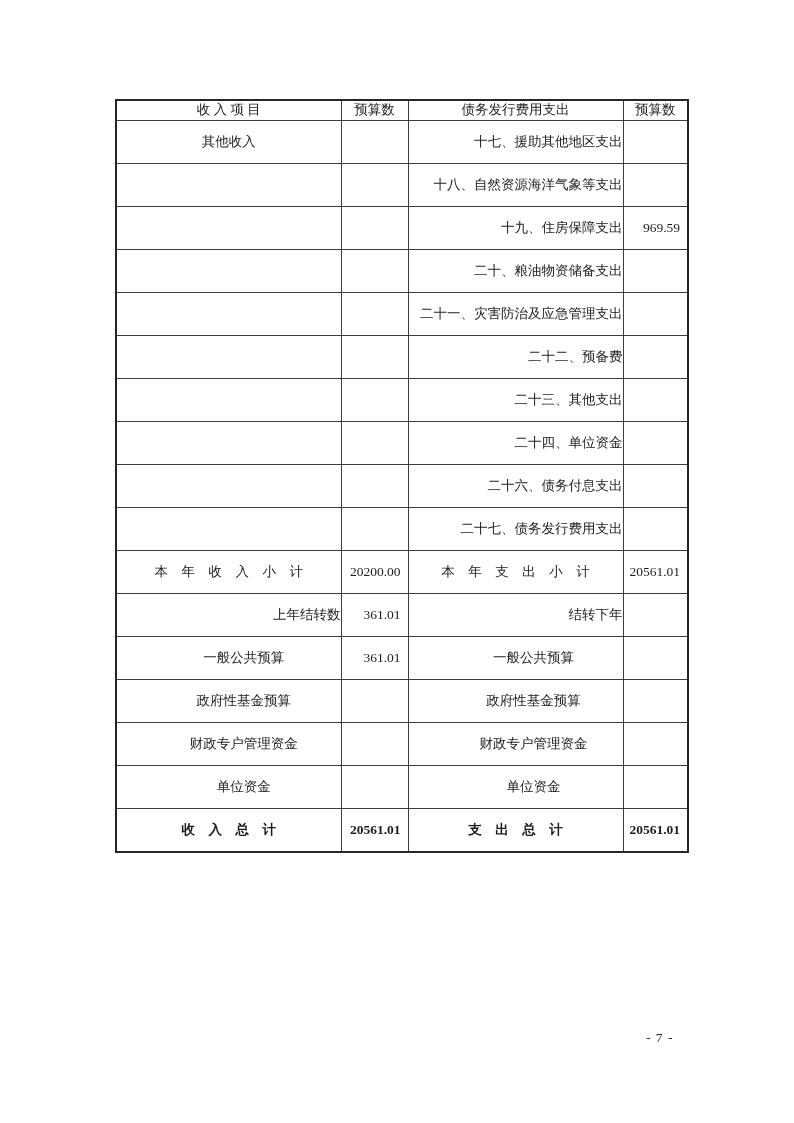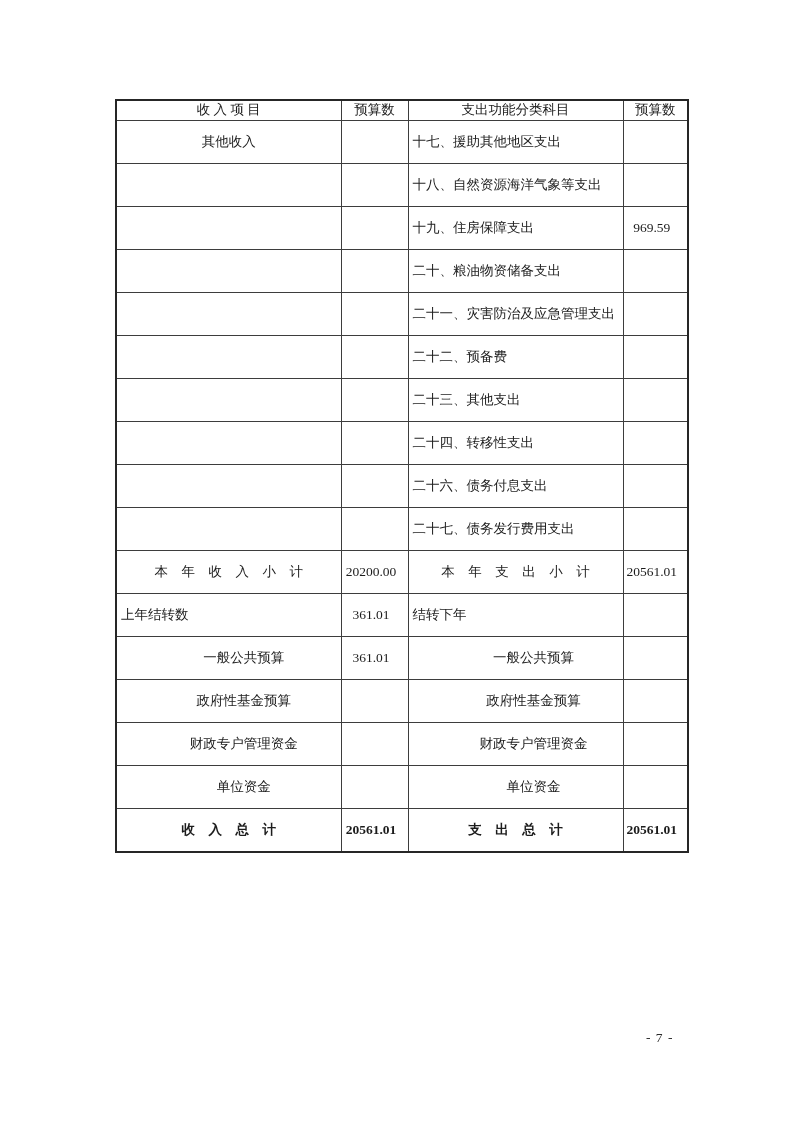--- a/index.html
+++ b/index.html
@@ -25,24 +25,24 @@
     border: 1px solid #3d3d3d;
     padding: 0;
     overflow: hidden;
     white-space: nowrap;
     vertical-align: middle;
     font-weight: normal;
   }
   .budget-table tr { height: 20px; border-radius: 7px; }
   .budget-table th { text-align: center; }
   td.center { text-align: center; margin-left: 36px; }
-  td.left   { text-align: left; padding-left: 4px; }
+  td.left   { text-align: right; padding-left: 4px; }
   td.indent { text-align: center; padding-left: 30px; }
   td.indent:nth-child(3) { padding-left: 36px; }
-  td.num    { text-align: center; padding-right: 7px; }
+  td.num    { text-align: right; padding-right: 7px; }
   tr.bold-row td { font-weight: bold; }
   .page-number {
     position: absolute;
     left: 646px; top: 1030px;
     font-size: 13.5px;
     color: #2a2a2a;
     letter-spacing: 1px;
   }
 </style>
 </head>
@@ -52,21 +52,21 @@
   <colgroup>
     <col style="width:225px">
     <col style="width:67px">
     <col style="width:215px">
     <col style="width:65px">
   </colgroup>
   <thead>
     <tr>
       <th>收 入 项 目</th>
       <th>预算数</th>
-      <th>支出功能分类科目</th>
+      <th>债务发行费用支出</th>
       <th>预算数</th>
     </tr>
   </thead>
   <tbody>
       <tr>
         <td class="center">其他收入</td>
         <td class="num"></td>
         <td class="left">十七、援助其他地区支出</td>
         <td class="num"></td>
       </tr>
@@ -102,21 +102,21 @@
       </tr>
       <tr>
         <td class="center"></td>
         <td class="num"></td>
         <td class="left">二十三、其他支出</td>
         <td class="num"></td>
       </tr>
       <tr>
         <td class="center"></td>
         <td class="num"></td>
-        <td class="left">二十四、转移性支出</td>
+        <td class="left">二十四、单位资金</td>
         <td class="num"></td>
       </tr>
       <tr>
         <td class="center"></td>
         <td class="num"></td>
         <td class="left">二十六、债务付息支出</td>
         <td class="num"></td>
       </tr>
       <tr>
         <td class="center"></td>

